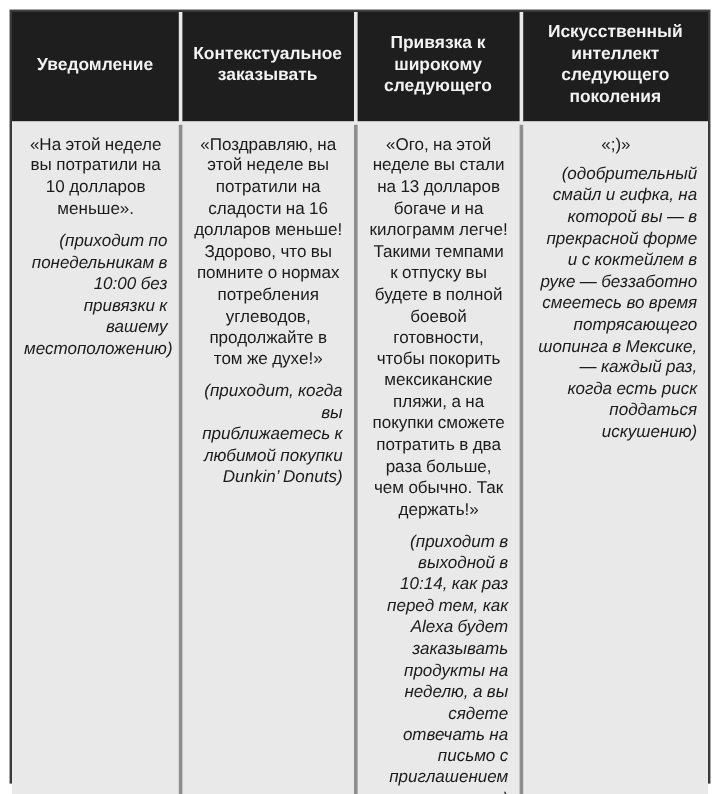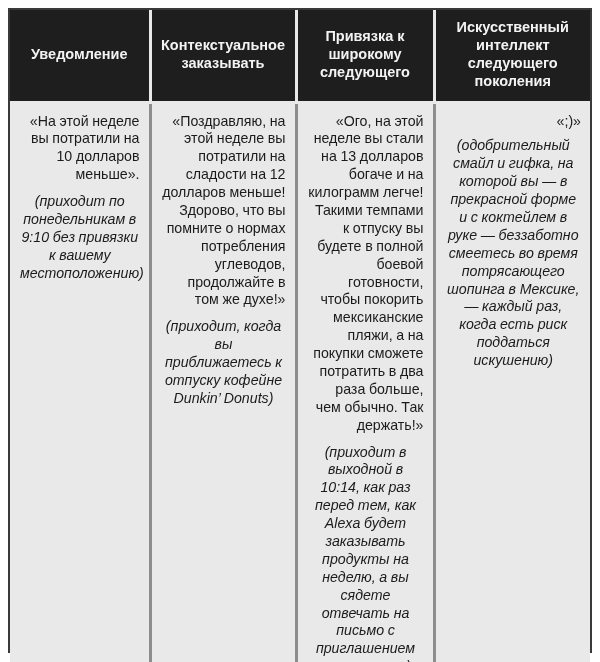--- a/index.html
+++ b/index.html
@@ -67,29 +67,29 @@
     box-sizing: border-box;
   }
   td.body-cell:last-child {
     border-right: none;
   }
   .quote {
     font-size: 14.2px;
     line-height: 1.26;
     font-weight: normal;
     margin: 0 0 9px 0;
-    text-align: right;
+    text-align: center;
     word-spacing: -0.3px;
   }
   .note {
     font-size: 14.2px;
     line-height: 1.26;
     font-style: italic;
     margin: 0;
-    text-align: center;
+    text-align: right;
     word-spacing: -0.3px;
   }
   .cell-4 .quote { margin-bottom: 7px; }
 </style>
 </head>
 <body>
 
 <div class="page">
   <div class="table-wrap">
     <table class="matrix">
@@ -104,25 +104,25 @@
           <th class="header-cell">Уведомление</th>
           <th class="header-cell">Контекстуальное заказывать</th>
           <th class="header-cell">Привязка к широкому следующего</th>
           <th class="header-cell">Искусственный интеллект следующего поколения</th>
         </tr>
       </thead>
       <tbody>
         <tr>
           <td class="body-cell cell-1">
             <p class="quote">«На этой неделе вы потратили на 10 долларов меньше».</p>
-            <p class="note">(приходит по понедельникам в 9:10 без привязки к вашему местоположению)</p>
+            <p class="note">(приходит по понедельникам в 10:00 без привязки к вашему местоположению)</p>
           </td>
           <td class="body-cell cell-2">
-            <p class="quote">«Поздравляю, на этой неделе вы потратили на сладости на 12 долларов меньше! Здорово, что вы помните о нормах потребления углеводов, продолжайте в том же духе!»</p>
-            <p class="note">(приходит, когда вы приближаетесь к отпуску кофейне Dunkin’ Donuts)</p>
+            <p class="quote">«Поздравляю, на этой неделе вы потратили на сладости на 16 долларов меньше! Здорово, что вы помните о нормах потребления углеводов, продолжайте в том же духе!»</p>
+            <p class="note">(приходит, когда вы приближаетесь к любимой покупки Dunkin’ Donuts)</p>
           </td>
           <td class="body-cell cell-3">
             <p class="quote">«Ого, на этой неделе вы стали на 13 долларов богаче и на килограмм легче! Такими темпами к отпуску вы будете в полной боевой готовности, чтобы покорить мексиканские пляжи, а на покупки сможете потратить в два раза больше, чем обычно. Так держать!»</p>
             <p class="note">(приходит в выходной в 10:14, как раз перед тем, как Alexa будет заказывать продукты на неделю, а вы сядете отвечать на письмо с приглашением на вечеринку)</p>
           </td>
           <td class="body-cell cell-4">
             <p class="quote">«;)»</p>
             <p class="note">(одобрительный смайл и гифка, на которой вы — в прекрасной форме и с коктейлем в руке — беззаботно смеетесь во время потрясающего шопинга в Мексике, — каждый раз, когда есть риск поддаться искушению)</p>
           </td>
         </tr>

